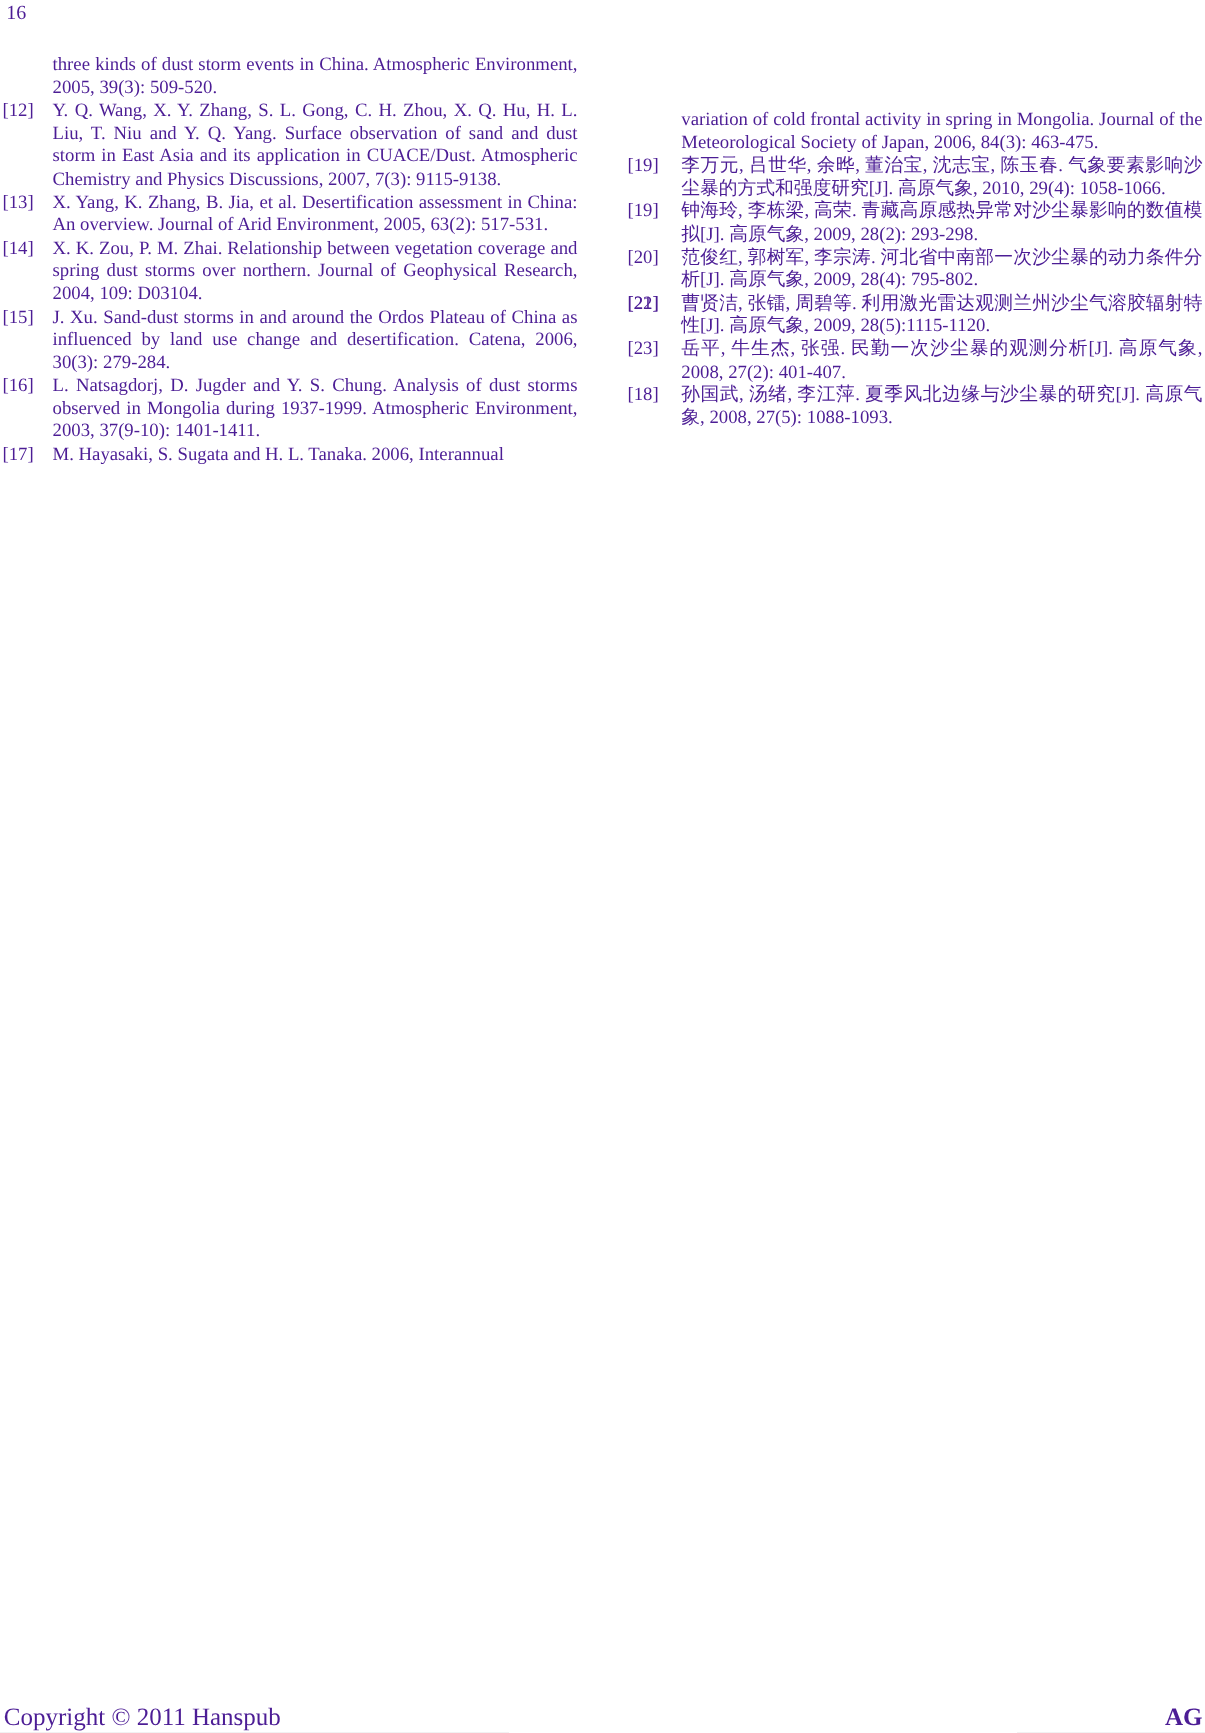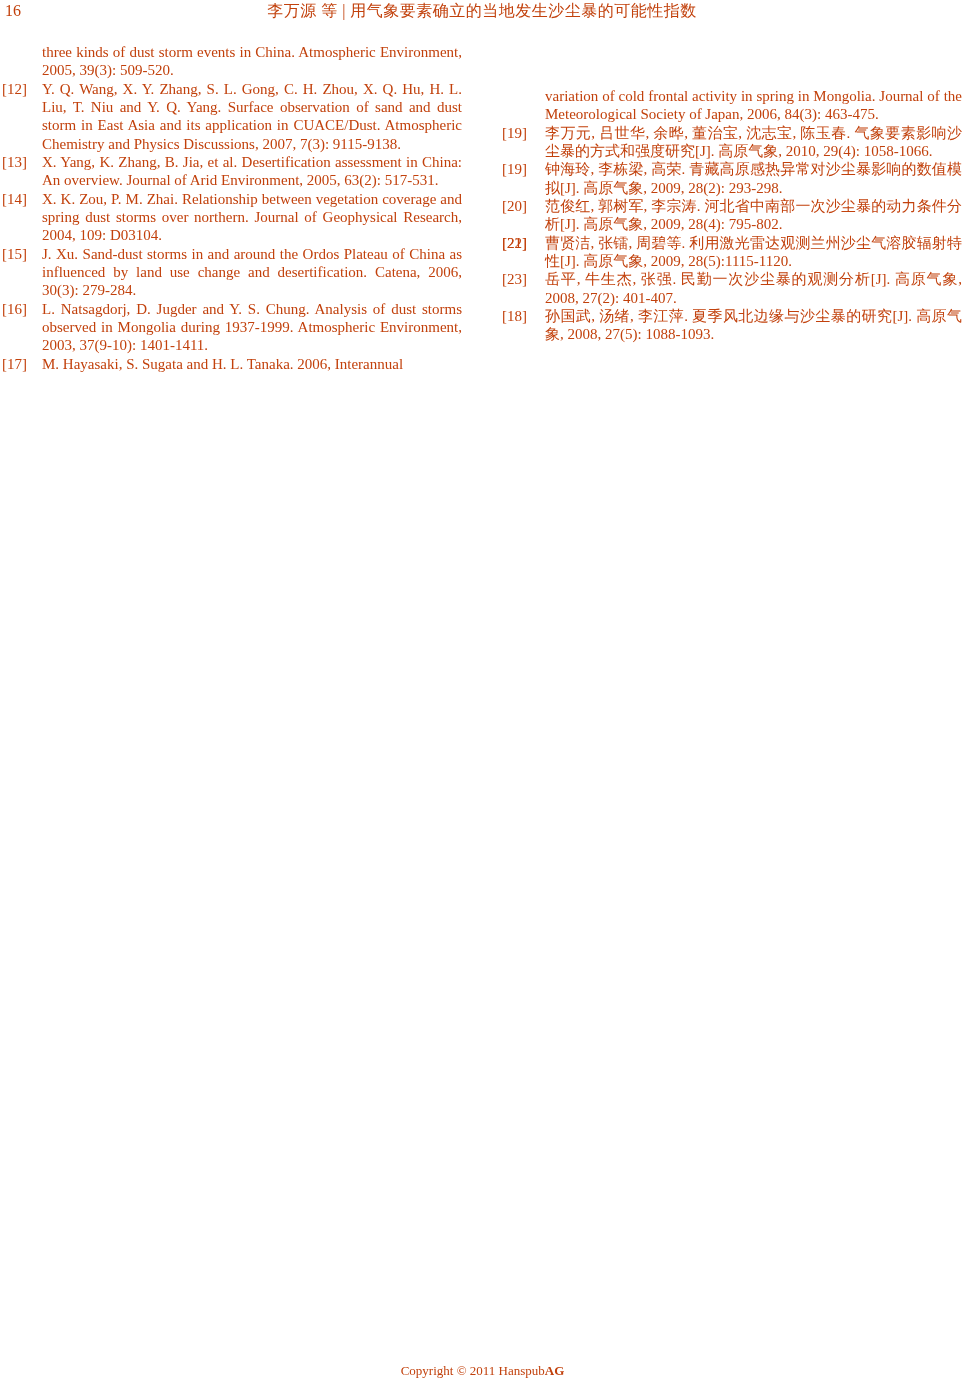--- a/index.html
+++ b/index.html
@@ -2,21 +2,21 @@
 <html><head>
 <meta charset="utf-8">
 <style>
   html, body { margin: 0; padding: 0; background: #e8e8e8; }
   .page {
     position: relative;
     width: 964px;
     height: 1386px;
     margin: 0 auto;
     background: #ffffff;
-    color: #c2410c;
+    color: #4c1d95;
     font-family: "Liberation Serif", "DejaVu Serif", serif;
     overflow: hidden;
   }
   
   .page-header {
     position: absolute;
     top: 0; left: 0; right: 0;
     height: 24px;
   }
   .page-num {
@@ -59,34 +59,33 @@
     position: absolute;
     left: 0; top: 0;
     white-space: nowrap;
   }
   
   .page-footer {
     position: absolute;
     left: 3px; right: 2px;
     top: 1363px;
     display: flex;
-    justify-content: center;
+    justify-content: space-between;
     align-items: baseline;
-    font-size: 13px;
+    font-size: 20px;
   }
   .publisher-mark { font-weight: bold; }
 </style>
 </head>
 <body>
 
 <div class="page">
 
   <header class="page-header">
     <span class="page-num">16</span>
-    <span class="running-title">李万源 等 | 用气象要素确立的当地发生沙尘暴的可能性指数</span>
   </header>
 
   <main class="refs">
 
     <div class="col col-left">
       <div class="ref">
         <span class="ref-label"></span>
         <span class="ref-text">three kinds of dust storm events in China. Atmospheric Environment, 2005, 39(3): 509-520.</span>
       </div>
       <div class="ref">

